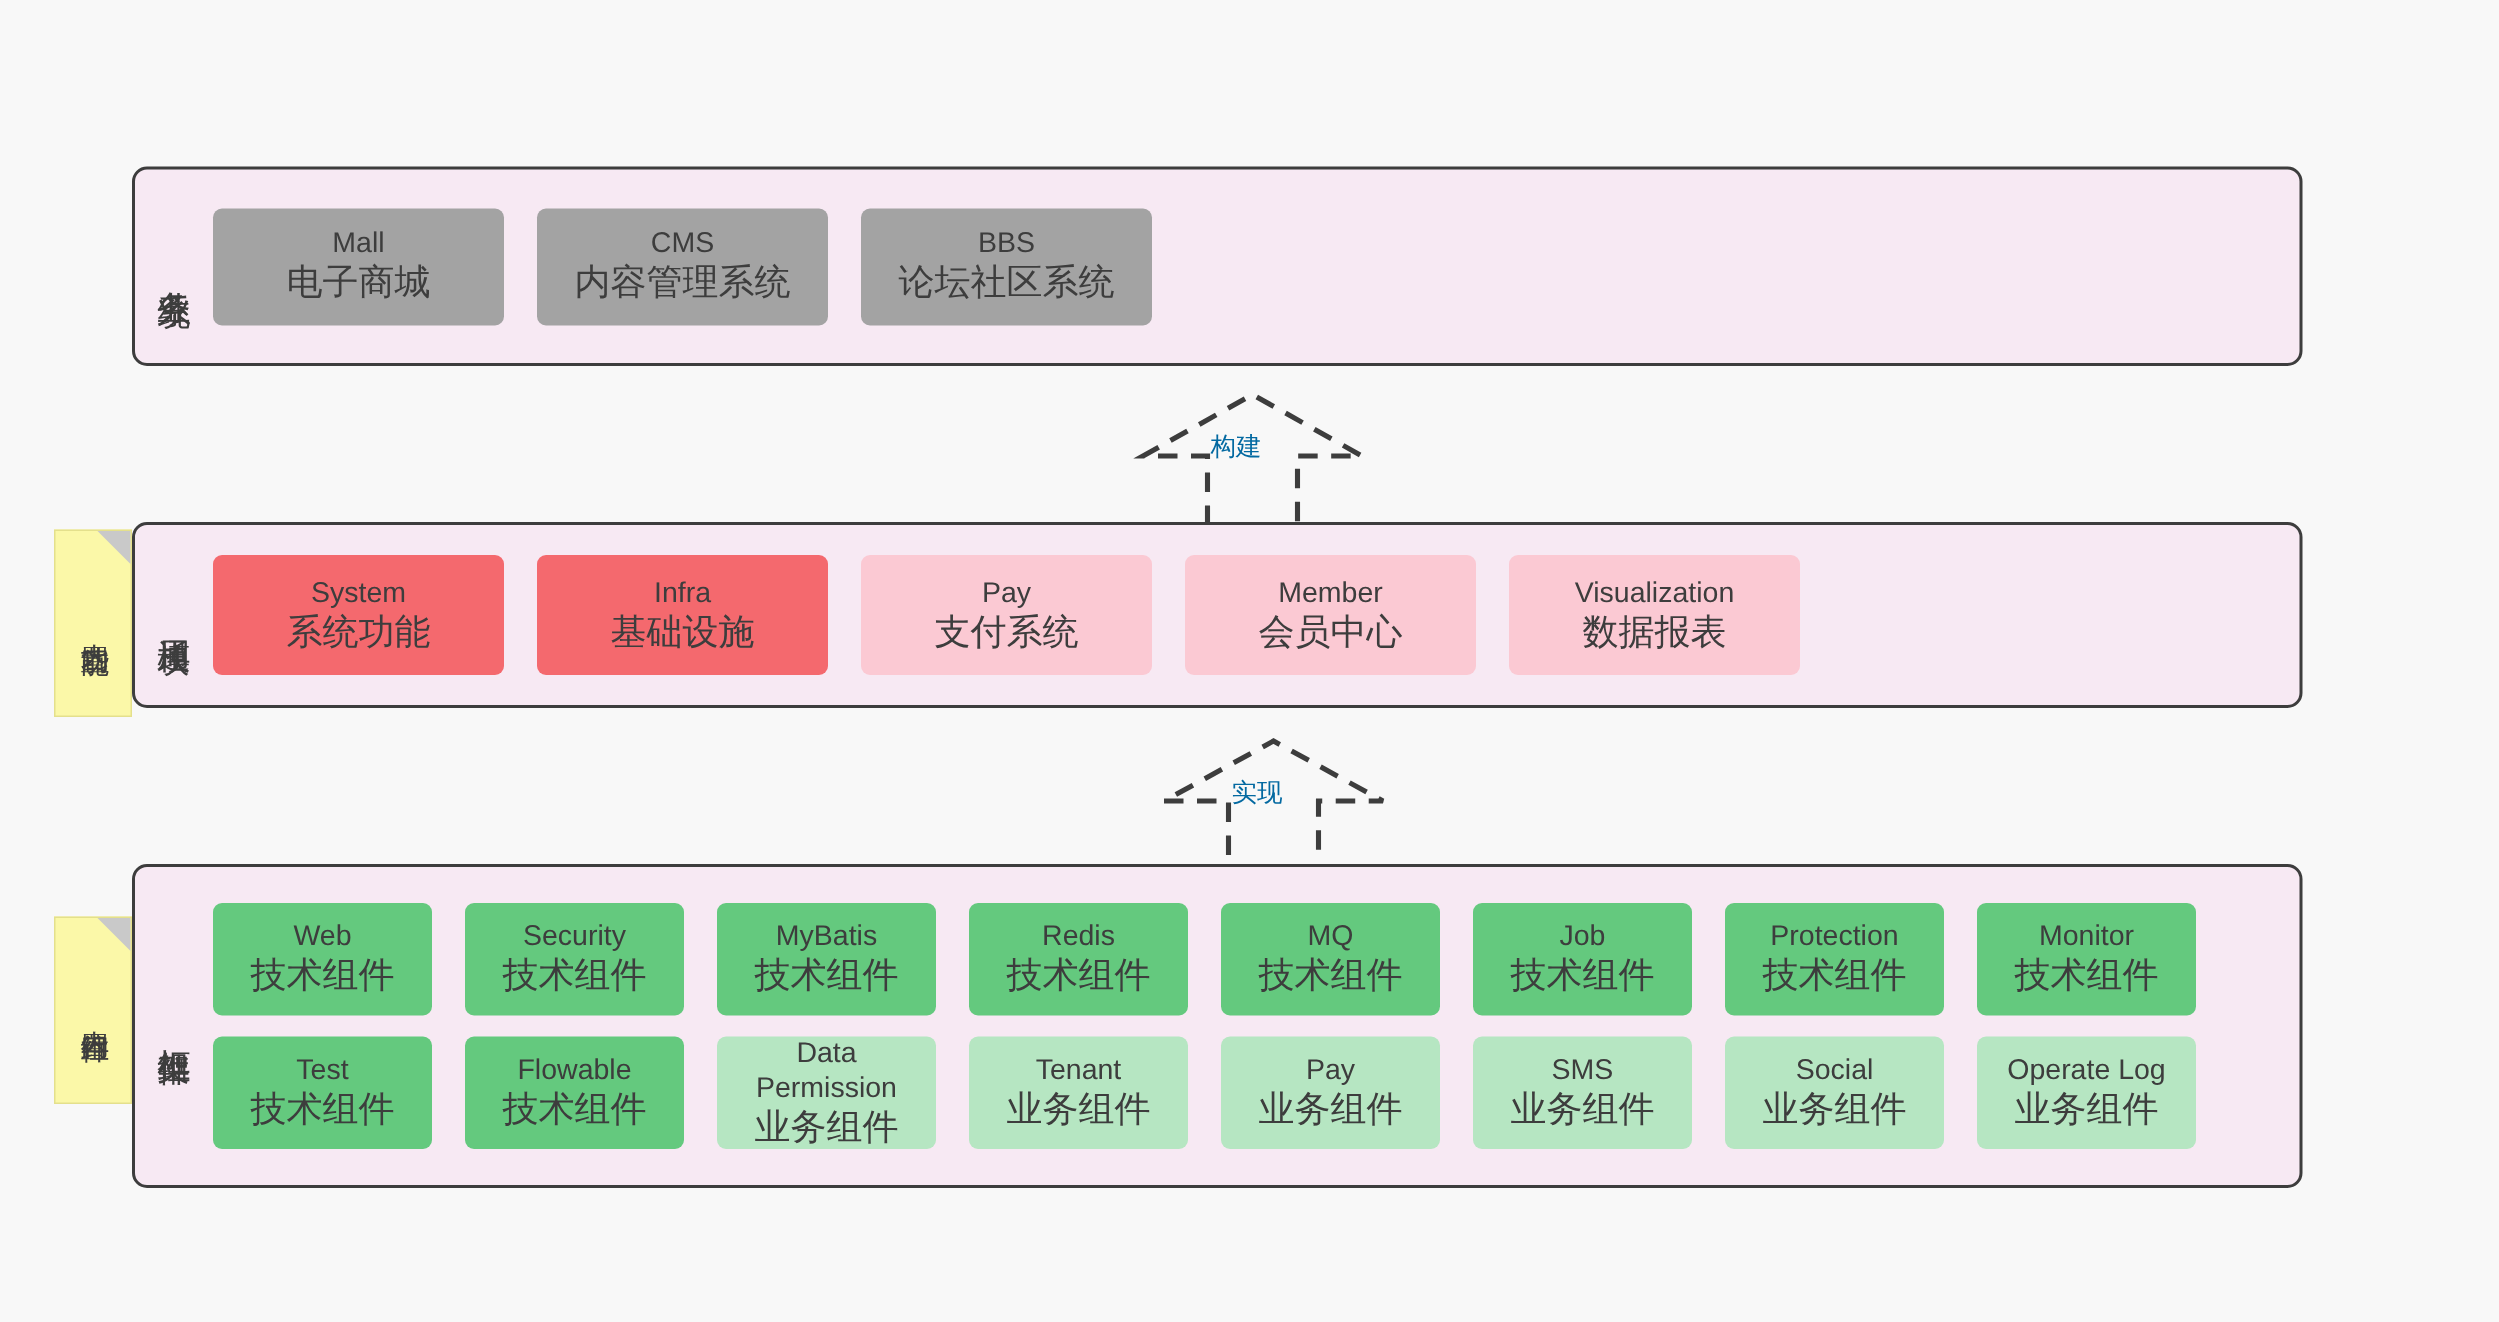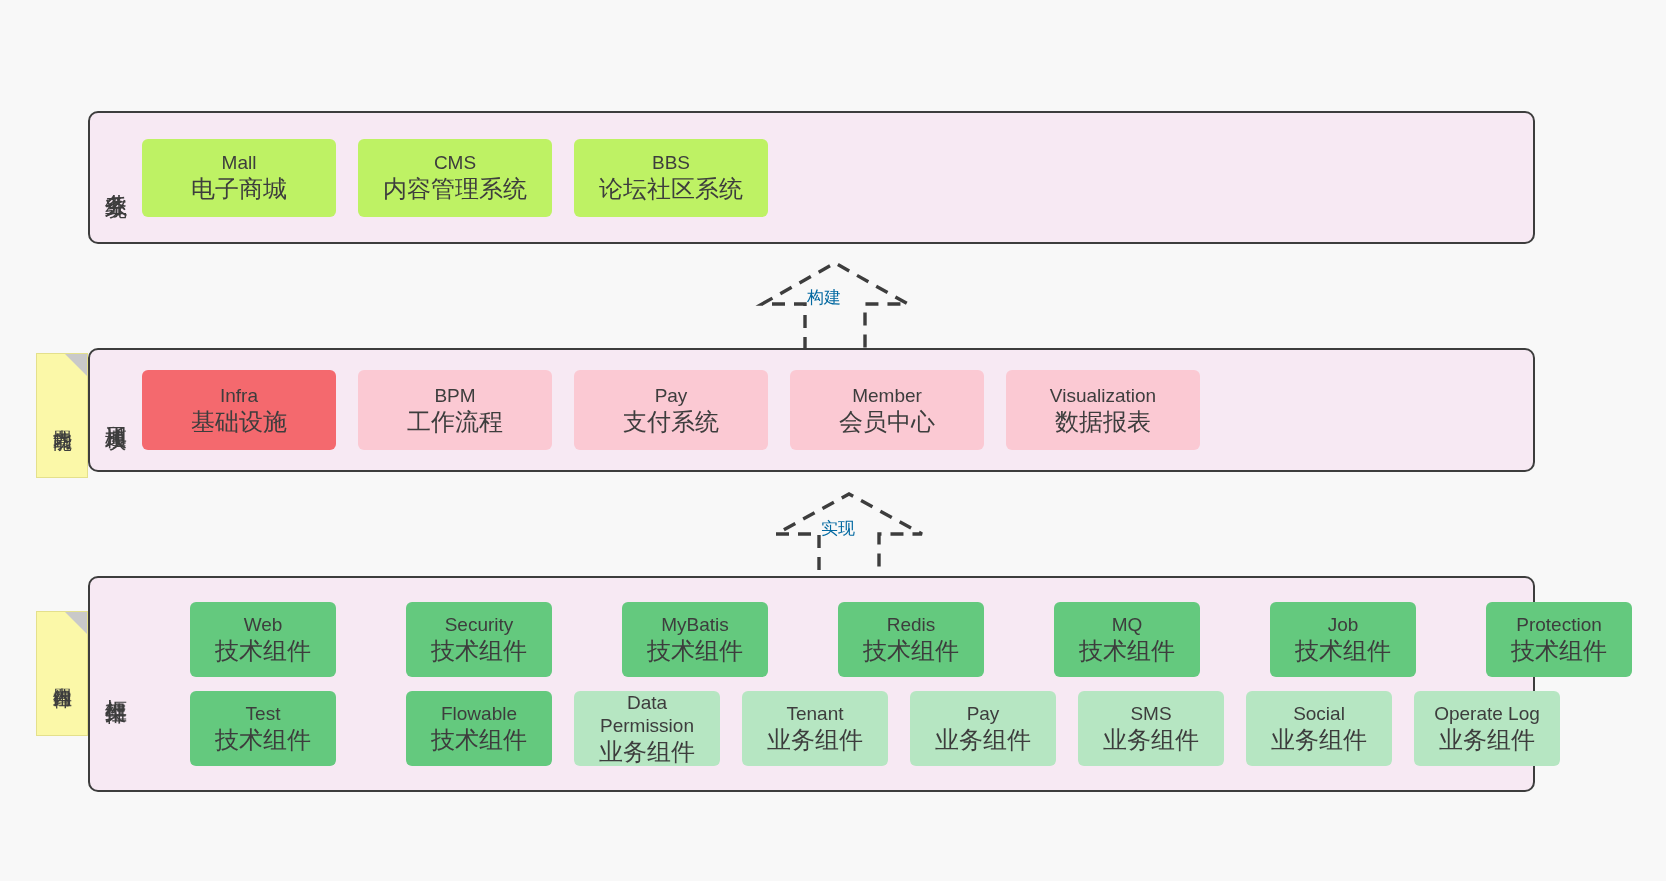--- a/index.html
+++ b/index.html
@@ -71,36 +71,36 @@
     line-height: 1.22;
     padding: 6px 4px;
   }
   .card .title-en { font-size: 19px; }
   .card .title-cn { font-size: 24px; }
 
   
   .layer-business .card {
     width: 194px;
     height: 78px;
-    background: #bef264;
+    background: #a3a3a3;
   }
   
   .layer-module .card {
     width: 194px;
     height: 80px;
   }
   .layer-module .card.strong { background: #f4696e; }
   .layer-module .card.light  { background: #fbc9d3; }
 
   
   .layer-framework .card {
     width: 146px;
     height: 75px;
   }
-  .layer-framework .card.tech { background: #64c97e; margin-left: 48px; }
+  .layer-framework .card.tech { background: #64c97e; }
   .layer-framework .card.biz  { background: #b6e6c2; }
 
   
   .sticky {
     position: absolute;
     box-sizing: border-box;
     background: #fbf8a8;
     border: 1px solid #e4e08c;
     display: flex;
     align-items: center;
@@ -171,26 +171,26 @@
 <div class="sticky" style="left:36px; top:353px; width:52px; height:125px;">
   <span class="fold"></span>
   <span class="sticky-text">内置功能</span>
 </div>
 
 <div class="layer layer-module" style="left:88px; top:348px; width:1447px; height:124px;">
   <div class="layer-caption">通用模块</div>
   <div class="layer-body">
     <div class="row">
       <div class="card strong">
+        <span class="title-en">System</span>
+        <span class="title-cn">系统功能</span>
+      </div>
+      <div class="card strong">
         <span class="title-en">Infra</span>
         <span class="title-cn">基础设施</span>
-      </div>
-      <div class="card light">
-        <span class="title-en">BPM</span>
-        <span class="title-cn">工作流程</span>
       </div>
       <div class="card light">
         <span class="title-en">Pay</span>
         <span class="title-cn">支付系统</span>
       </div>
       <div class="card light">
         <span class="title-en">Member</span>
         <span class="title-cn">会员中心</span>
       </div>
       <div class="card light">

